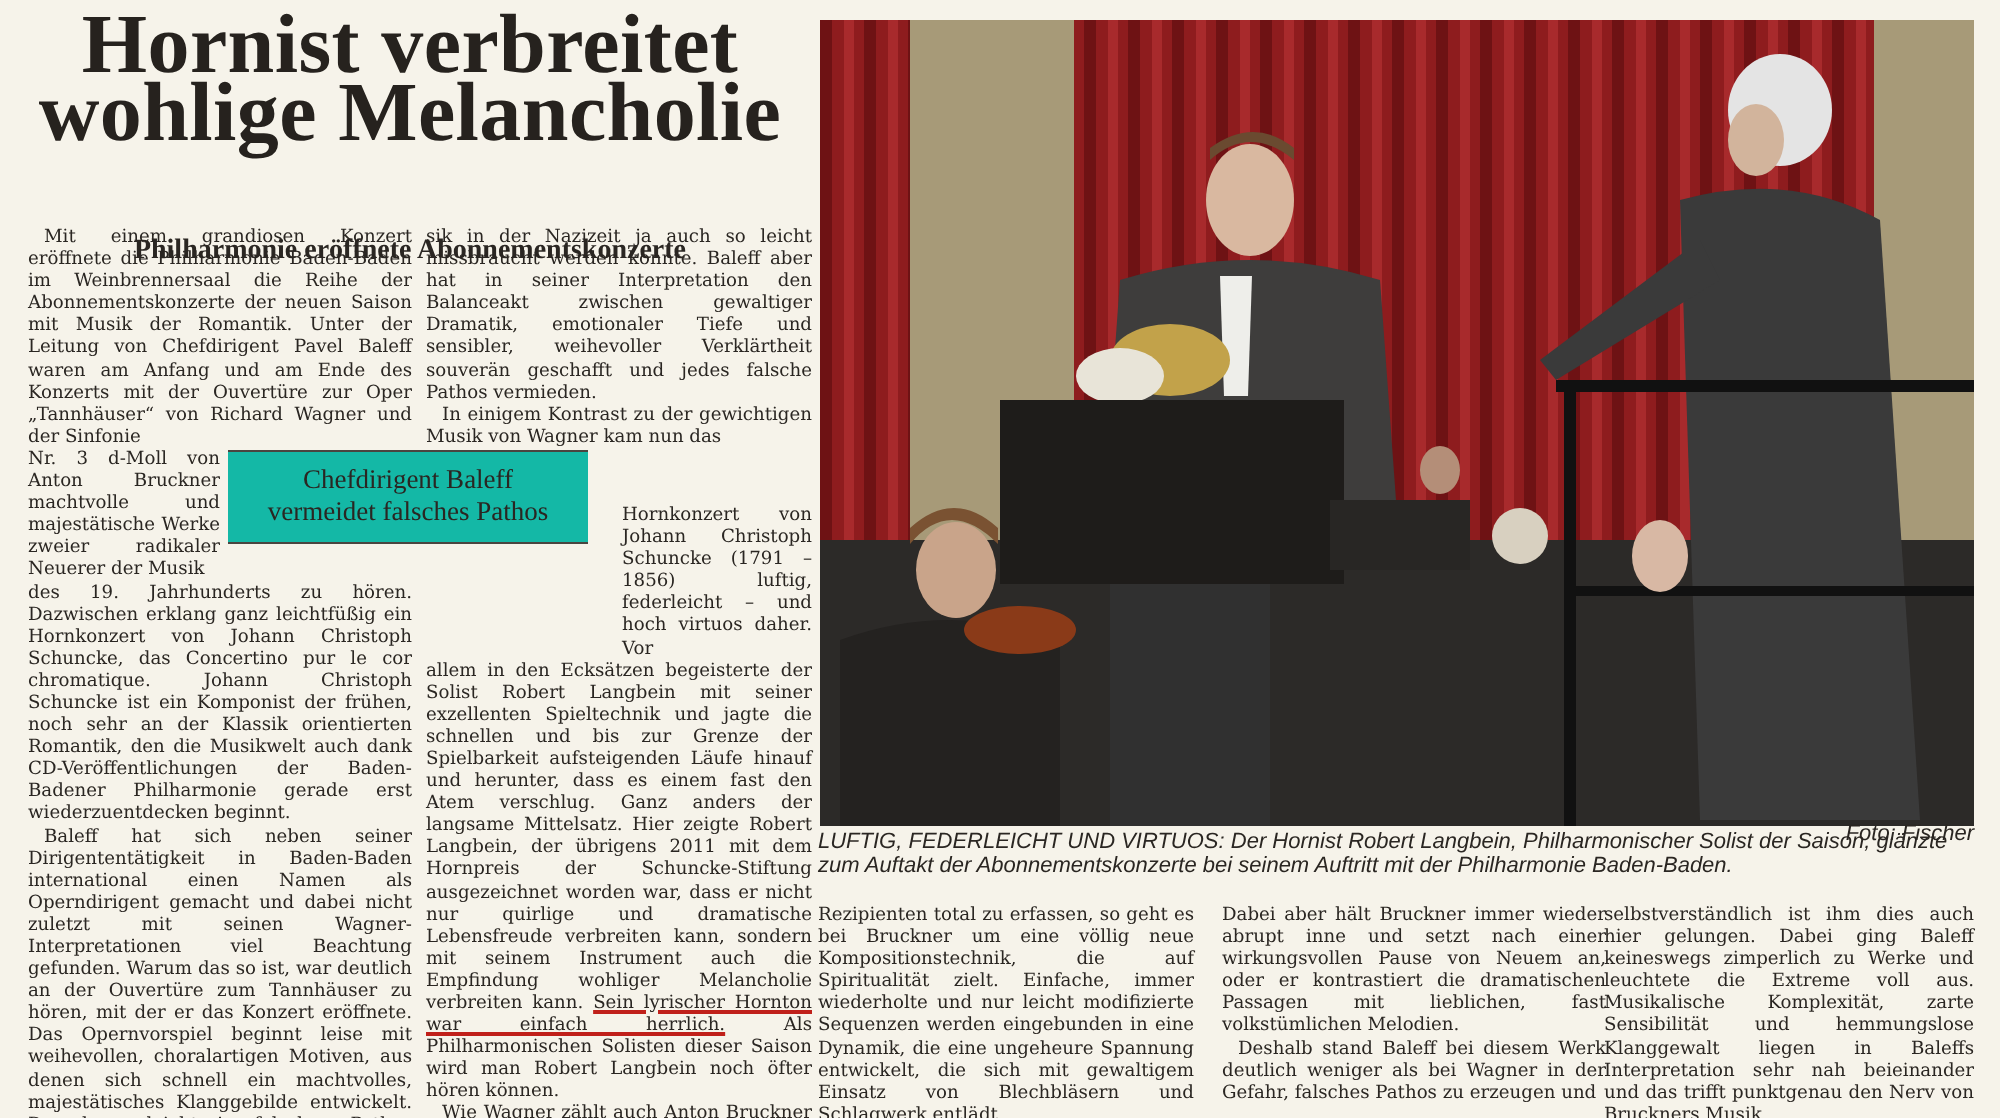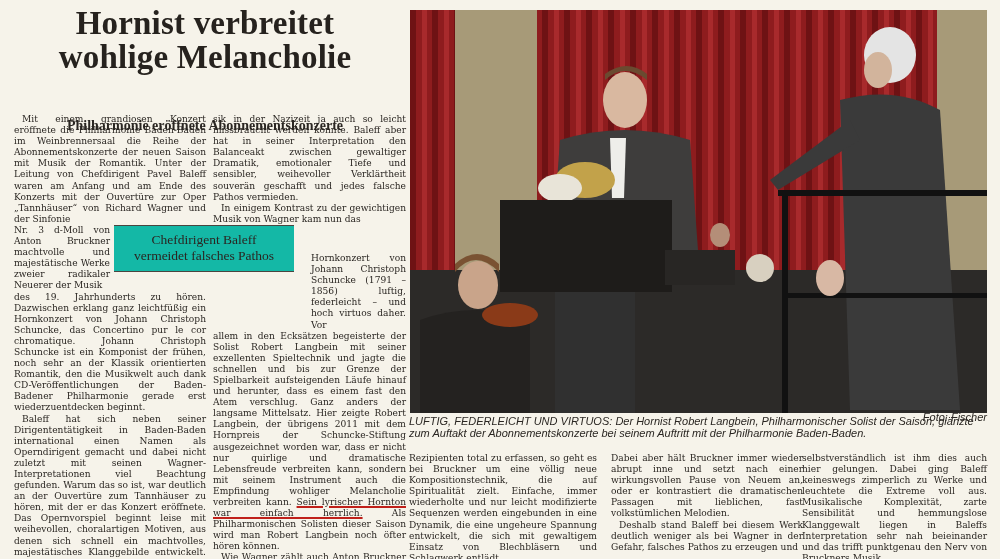--- a/index.html
+++ b/index.html
@@ -1,20 +1,20 @@
 <!DOCTYPE html>
 <html><head>
 <meta charset="utf-8">
 <style>
   * { box-sizing: border-box; margin: 0; padding: 0; }
   html, body { width: 1000px; height: 559px; overflow: hidden; }
   body { background: #f6f3ea; color: #2a2622; font-family: "DejaVu Serif", "Liberation Serif", serif; position: relative; }
 
   .headline { position: absolute; left: 0; top: 6px; width: 410px; text-align: center;
-    font-family: "Liberation Serif", serif; font-size: 33px; line-height: 34px; color: #26221e; letter-spacing: 0.2px; }
+    font-family: "Liberation Serif", serif; font-size: 42px; line-height: 34px; color: #26221e; letter-spacing: 0.2px; }
   .subhead { position: absolute; left: 0; top: 86px; width: 410px; text-align: center;
     font-family: "Liberation Serif", serif; font-size: 14px; color: #2a2622; margin-top: 32px; }
 
   .col { position: absolute; font-size: 9.1px; line-height: 11.1px; text-align: justify; hyphens: manual; }
   .col p { text-indent: 8px; }
   .col p.noind { text-indent: 0; }
   .col1 { left: 14px; top: 114px; width: 192px; }
   .col2 { left: 213px; top: 114px; width: 193px; }
   .col3 { left: 409px; top: 453px; width: 188px; }
   .col4 { left: 611px; top: 453px; width: 192px; }

